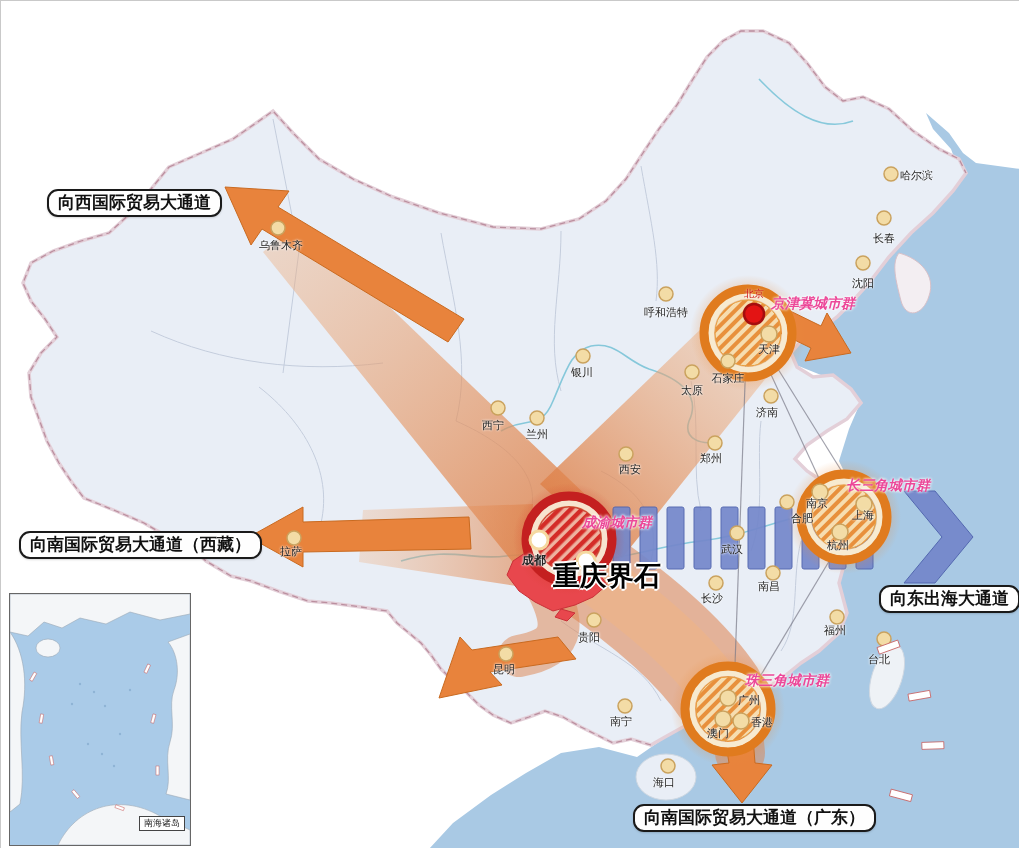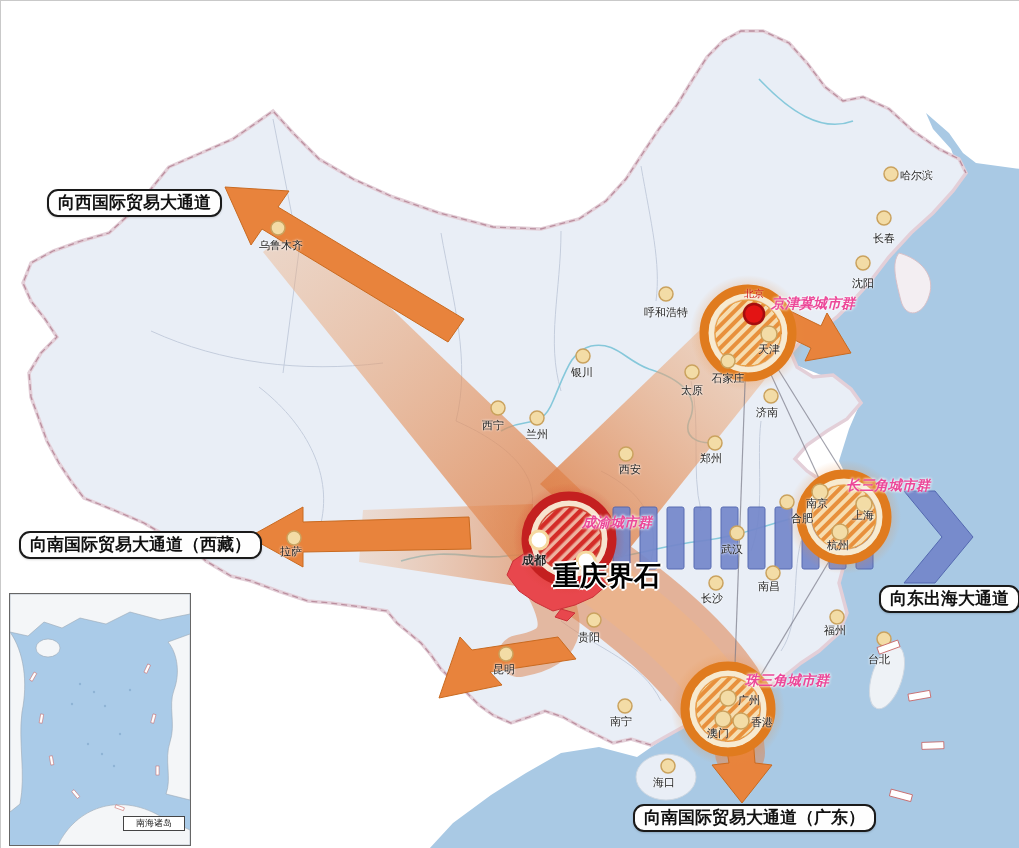--- a/index.html
+++ b/index.html
@@ -14,21 +14,21 @@
   .capital{position:absolute;font-size:10px;font-weight:normal;color:#cc1111;transform:translateX(-50%);
       text-shadow:0 0 2px #fff;line-height:1;}
   .pill{position:absolute;background:#fefefe;border:2px solid #1a1a1a;border-radius:11px;
         padding:2px 9px;font-size:17px;font-weight:bold;color:#111;white-space:nowrap;line-height:1.2;
         box-shadow:0 1px 2px rgba(0,0,0,.15);}
   .ann{position:absolute;font-size:27px;font-weight:bold;color:#000;white-space:nowrap;line-height:1;
        text-shadow:-2px 0 #fff,2px 0 #fff,0 -2px #fff,0 2px #fff,1px 1px #fff,-1px -1px #fff;}
   .inset{position:absolute;left:8px;top:592px;width:182px;height:253px;background:#eef3f7;
          border:1px solid #666;box-sizing:border-box;}
   .inset-label{position:absolute;right:5px;bottom:14px;background:#fff;border:1px solid #444;
-         font-size:9px;color:#222;padding:1px 12px;line-height:1.2;}
+         font-size:9px;color:#222;padding:1px 4px;line-height:1.2;}
 </style>
 </head>
 <body>
 
 <div class="stage">
 
 <svg width="1019" height="848" viewBox="0 0 1019 848">
   <defs>
     <pattern id="hatchO" width="8" height="8" patternTransform="rotate(45)" patternUnits="userSpaceOnUse">
       <rect width="8" height="8" fill="#f6ddb0"></rect>

